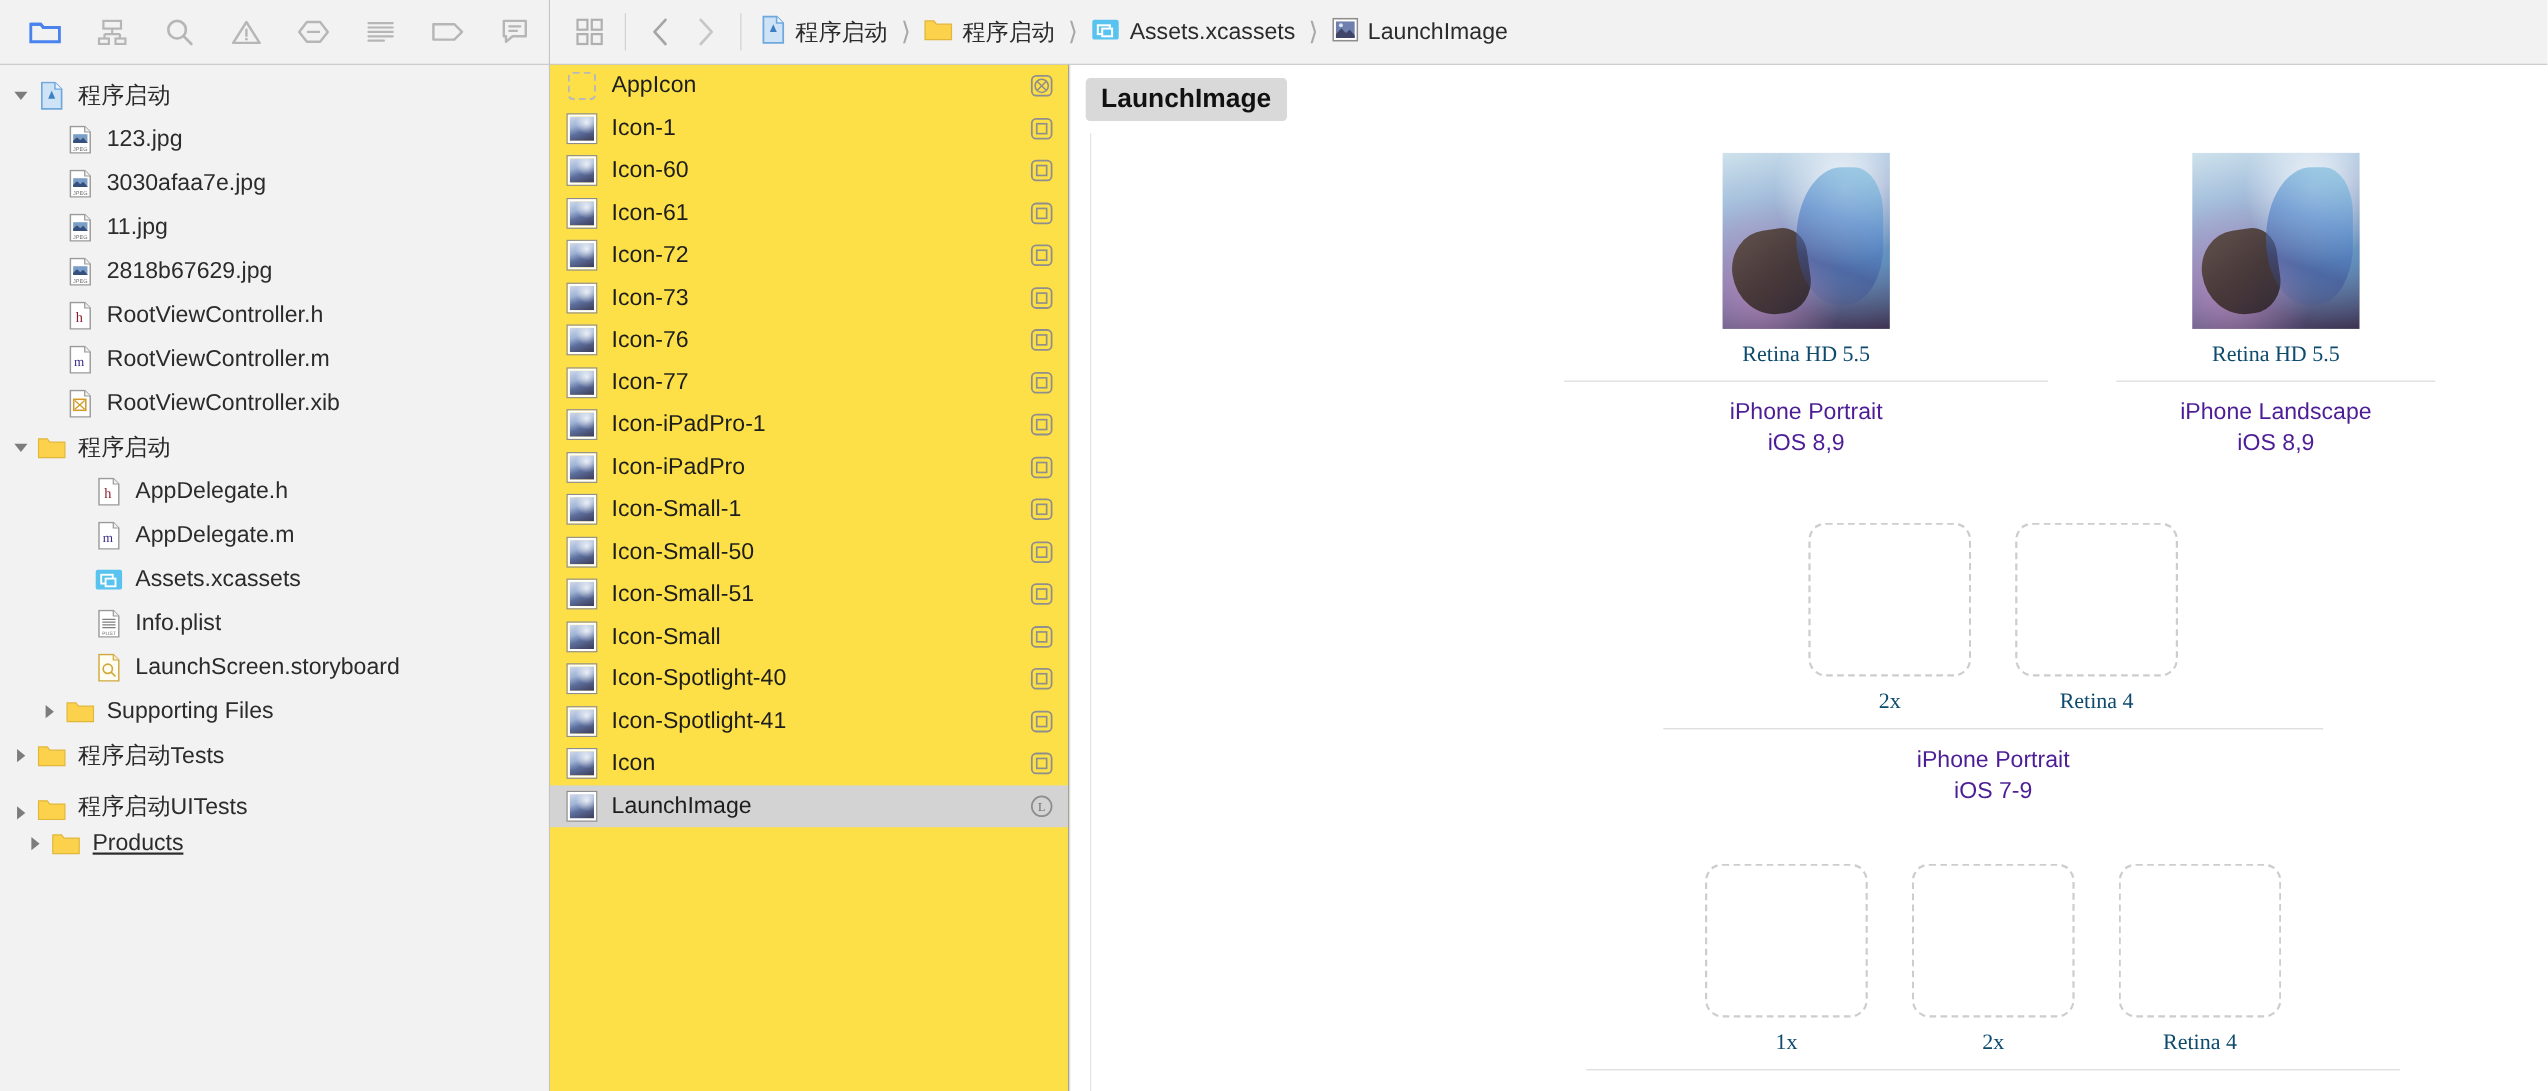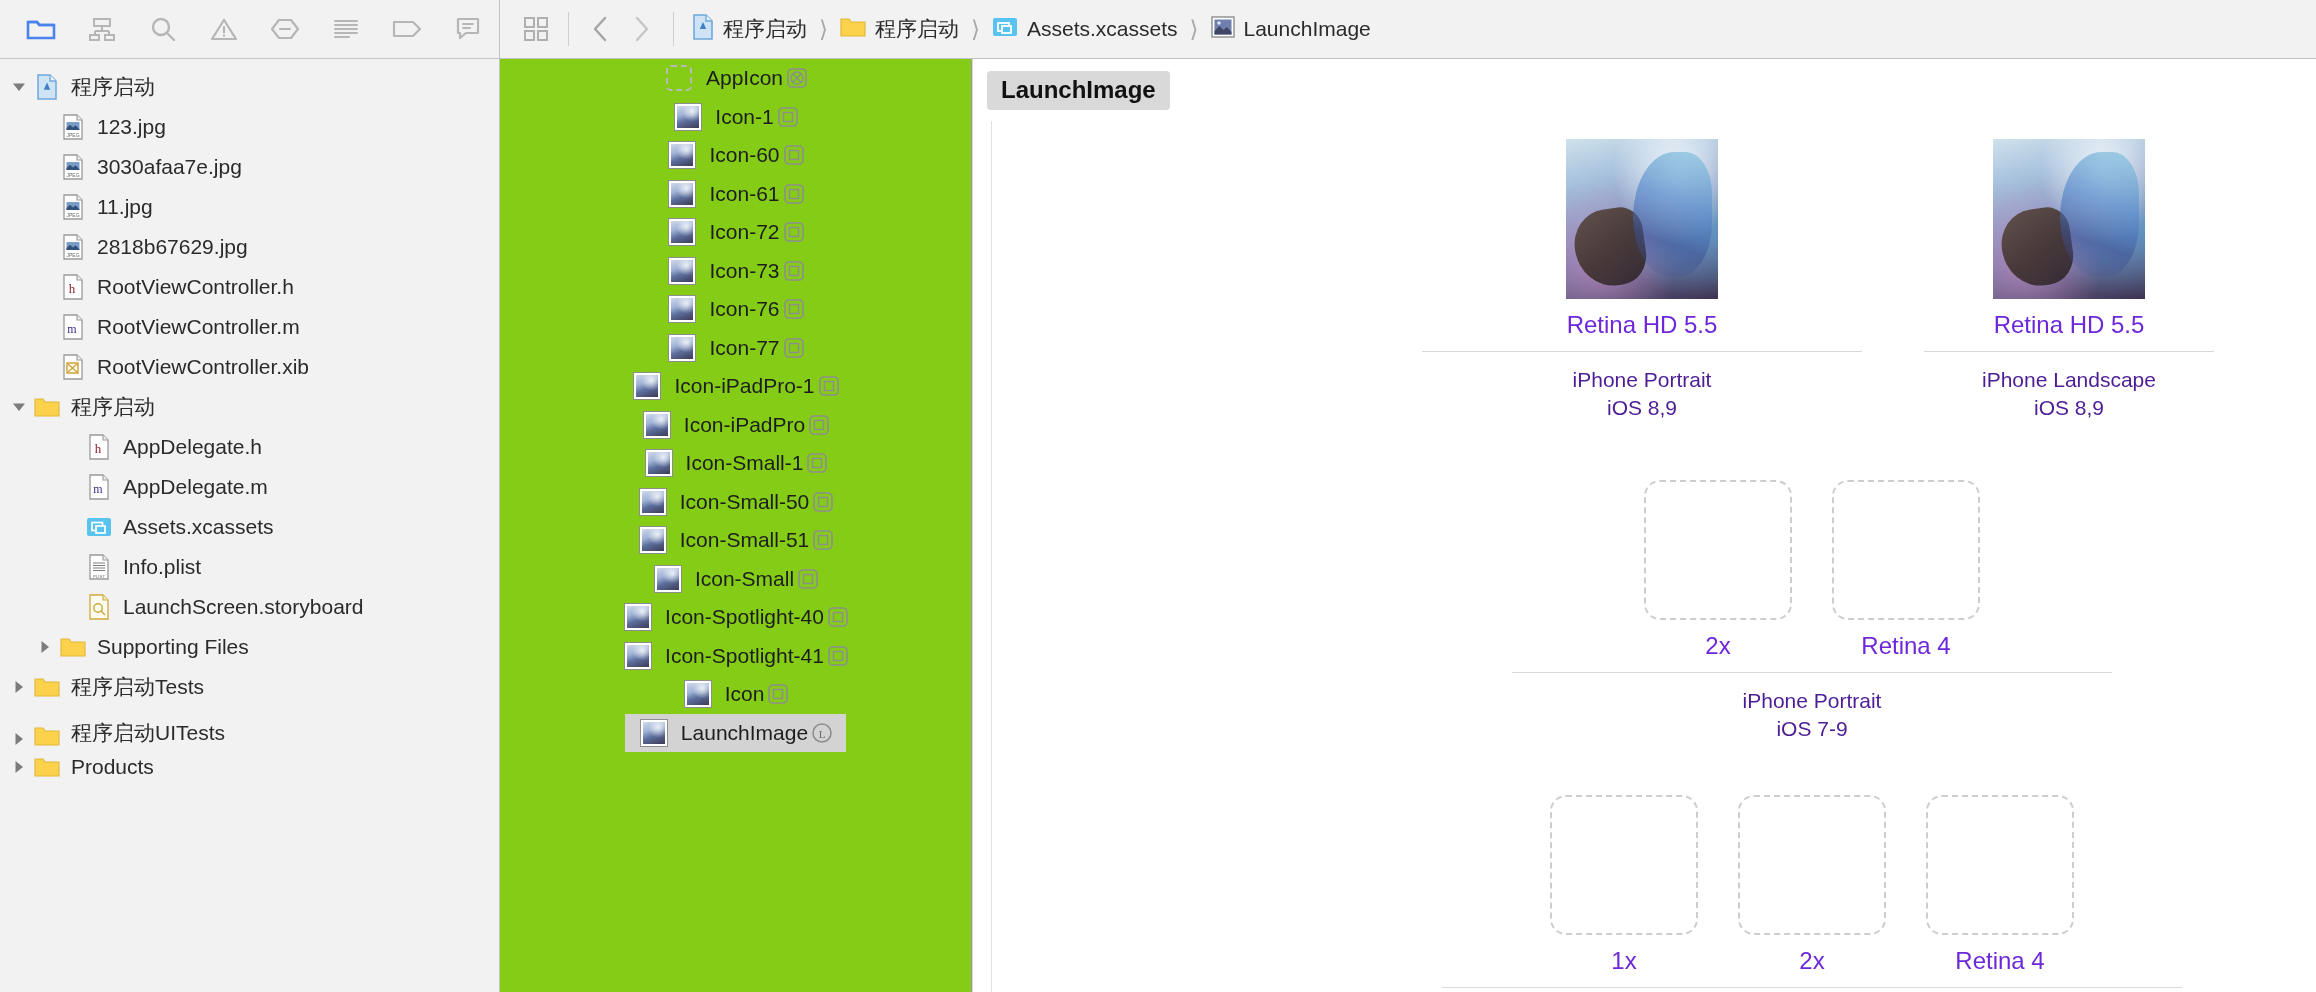--- a/index.html
+++ b/index.html
@@ -70,25 +70,24 @@
   .disc {
     width: 26px; flex: 0 0 26px; display:flex; align-items:center; justify-content:center;
   }
   .disc svg { display:block; }
   .nav-ico { width: 30px; flex: 0 0 30px; display:flex; align-items:center; justify-content:center; margin-right: 9px; }
   .nav-label { overflow: hidden; text-overflow: ellipsis; }
 
   
   .assetlist {
     width: 472px; flex: 0 0 472px;
-    background: #84cc16;
+    background: #fde047;
     border-right: 1px solid #9b9b9b;
     display: flex; flex-direction: column;
     overflow: hidden;
-    align-items: center;
   }
   .asset-row {
     height: 38.5px; display: flex; align-items: center;
     padding-left: 16px; padding-right: 10px;
     font-size: 21px; color: #1d1d1d;
   }
   .asset-row.selected { background: #d3d3d3; }
   .asset-thumb {
     width: 26px; height: 26px; flex: 0 0 26px; margin-right: 14px;
     border: 2px solid #ffffff;
@@ -145,21 +144,21 @@
     content:""; position:absolute; right: 4%; top: 8%; width: 52%; height: 78%;
     background:
       linear-gradient(200deg, rgba(140,200,225,.75) 0%, rgba(90,140,205,.7) 40%, rgba(60,80,150,.55) 70%, rgba(255,255,255,0) 100%);
     border-radius: 55% 35% 45% 50%;
   }
   .slot-empty {
     width: 148px; height: 140px;
     border: 2px dashed #cdcdcd; border-radius: 16px; background: #ffffff;
   }
   .slot-label {
-    font-size: 24px; color: #6d28d9; margin-top: 12px; white-space: nowrap;
+    font-size: 20px; color: #0c4a6e; margin-top: 12px; white-space: nowrap; font-family: Liberation Serif, serif;
   }
   .group-divider { height: 1px; background: #d8d8d8; margin-top: 12px; }
   .group-caption {
     text-align: center; margin-top: 14px; color: #4c1d95; font-size: 21px; line-height: 1.33;
   }
   .group-caption .sub { display: block; }
 
   .row-groups { display: flex; align-items: flex-start; }
 </style>
 </head>
@@ -507,21 +506,21 @@
               <path d="M4.5 2v12L12 8z" fill="#7c7c7c"></path>
             </svg>
           </span>
           <span class="nav-ico">
             <svg width="26" height="22" viewBox="0 0 26 22">
               <path d="M1 3h8l2.2 3H25v14H1z" fill="#fcd24c" stroke="#e0b73a" stroke-width="1.1"></path>
             </svg>
           </span>
           <span class="nav-label">程序启动UITests</span>
         </div>
-        <div class="nav-row" style="padding-left: 6px;">
+        <div class="nav-row" style="padding-left: 19px; text-decoration: underline;">
           <span class="disc">
             <svg width="16" height="16" viewBox="0 0 16 16">
               <path d="M4.5 2v12L12 8z" fill="#7c7c7c"></path>
             </svg>
           </span>
           <span class="nav-ico">
             <svg width="26" height="22" viewBox="0 0 26 22">
               <path d="M1 3h8l2.2 3H25v14H1z" fill="#fcd24c" stroke="#e0b73a" stroke-width="1.1"></path>
             </svg>
           </span>

